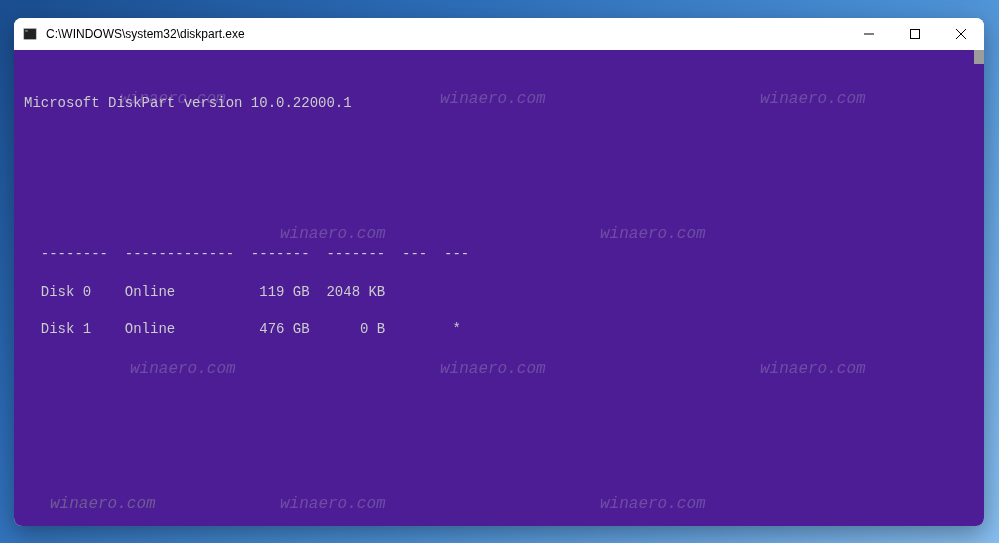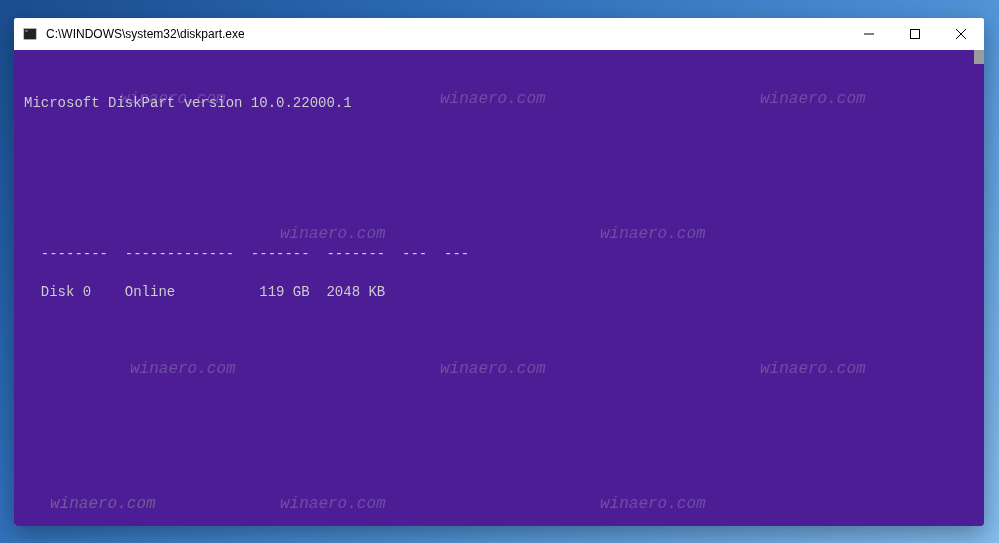--- a/index.html
+++ b/index.html
@@ -11,21 +11,21 @@
       overflow: hidden;
       position: relative;
     }
     .window {
       position: absolute;
       top: 18px;
       left: 14px;
       width: 970px;
       height: 508px;
       background: #fff;
-      border-radius: 3px;
+      border-radius: 8px;
       overflow: hidden;
       box-shadow: 0 8px 24px rgba(0,0,0,0.35);
     }
     .titlebar {
       height: 32px;
       background: #fff;
       display: flex;
       align-items: center;
       padding-left: 8px;
     }
@@ -120,20 +120,21 @@
     </div>
   </div>
   <div class="terminal">
     <div class="scrollbar"></div>
 <div class="line">Microsoft DiskPart version 10.0.22000.1</div>
 <div class="line"> </div>
 <div class="line"> </div>
 <div class="line"> </div>
 <div class="line">  --------  -------------  -------  -------  ---  ---</div>
 <div class="line">  Disk 0    Online          119 GB  2048 KB</div>
+<div class="line">  Disk 1    Online          476 GB      0 B        *</div>
 
 
 
 
 
 
 
 
 
 

